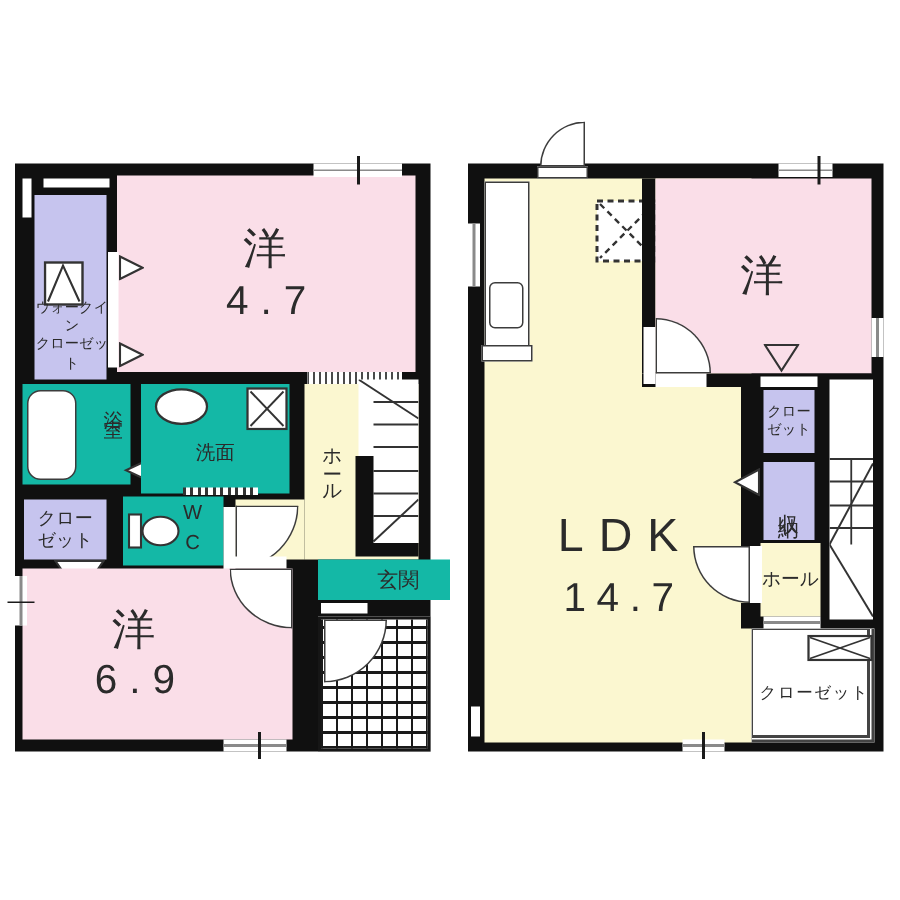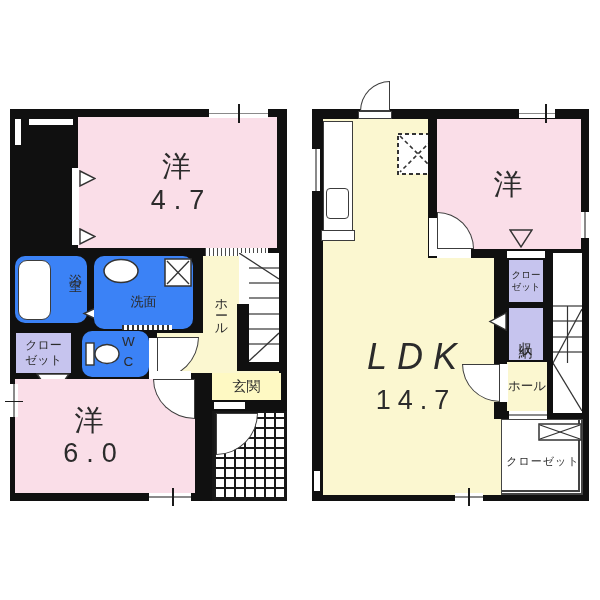--- a/index.html
+++ b/index.html
@@ -3,29 +3,29 @@
 <meta charset="utf-8">
 <style>
   html,body{margin:0;padding:0;background:#fff;}
   #canvas{position:relative;width:600px;height:600px;background:#fff;overflow:hidden;
           font-family:"Liberation Sans","DejaVu Sans",sans-serif;color:#2b2b2b;}
   .abs{position:absolute;}
   .plan{position:absolute;background:#101010;}
   .room{position:absolute;}
   .pink{background:#fadee8;}
   .purple{background:#c6c4ee;}
-  .cyan{background:#3b82f6;border-radius:10px;}
+  .cyan{background:#14b8a6;}
   .yellow{background:#fbf7d0;}
-  .gray{background:#fef9c3;}
+  .gray{background:#14b8a6;padding-left:19px;}
   .white{background:#ffffff;}
   .wall{background:#101010;}
   .flexc{display:flex;flex-direction:column;align-items:center;justify-content:center;text-align:center;}
   .rlabel .kind{font-size:29px;font-weight:500;letter-spacing:2px;line-height:1.05;}
   .rlabel .rsize{font-size:27px;font-weight:500;letter-spacing:8px;margin-top:4px;padding-left:8px;line-height:1.05;}
-  .ldk .kind{font-size:36px;letter-spacing:10px;padding-left:10px;font-style:italic;}
+  .ldk .kind{font-size:31px;letter-spacing:10px;padding-left:10px;}
   .ldk .rsize{font-size:27px;letter-spacing:7px;margin-top:10px;}
   .sm{font-size:11.5px;font-weight:500;line-height:1.25;}
   .xs{font-size:9.5px;font-weight:500;line-height:1.3;}
   .vtext{writing-mode:vertical-rl;text-orientation:mixed;font-size:13px;font-weight:500;letter-spacing:5px;}
   .arc{position:absolute;background:#fff;border:1.6px solid #3c3c3c;box-sizing:border-box;}
   .arc-br{border-radius:0 0 100% 0;}
   .arc-bl{border-radius:0 0 0 100%;}
   .arc-tl{border-radius:100% 0 0 0;}
   .arc-tr{border-radius:0 100% 0 0;}
   .win{position:absolute;background:#fff;}
@@ -51,20 +51,30 @@
 
   <div class="plan" style="left:10px;top:109px;width:277px;height:392px;">
 
     <div class="room pink flexc" style="left:68px;top:8px;width:199px;height:131px;">
       <div class="rlabel flexc">
         <div class="kind">洋</div>
         <div class="rsize">4.7</div>
       </div>
     </div>
 
+    <div class="room purple" style="left:13px;top:21px;width:48px;height:123px;">
+      <svg class="abs" style="left:6px;top:44px;" width="27" height="30" viewBox="0 0 27 30">
+        <rect x="1" y="1" width="25" height="28" fill="#fff" stroke="#333" stroke-width="1.6"></rect>
+        <polyline points="3,27 13,3 24,27" fill="none" stroke="#333" stroke-width="1.4"></polyline>
+      </svg>
+      <div class="abs xs" style="left:-4px;right:-6px;bottom:4px;text-align:center;">
+        <div>ウォークイン</div>
+        <div>クローゼット</div>
+      </div>
+    </div>
 
     <div class="abs white" style="left:19px;top:10px;width:44px;height:6px;"></div>
     <div class="abs white" style="left:5px;top:10px;width:6px;height:26px;"></div>
 
     <div class="abs white" style="left:62px;top:59px;width:7px;height:77px;"></div>
     <svg class="abs" style="left:69px;top:61px;" width="17" height="17" viewBox="0 0 17 17">
       <polygon points="1,1 16,8.5 1,16" fill="#fff" stroke="#333" stroke-width="1.4"></polygon>
       </svg>
     <svg class="abs" style="left:69px;top:119px;" width="17" height="17" viewBox="0 0 17 17">
       <polygon points="1,1 16,8.5 1,16" fill="#fff" stroke="#333" stroke-width="1.4"></polygon>
@@ -145,21 +155,21 @@
         <div>C</div>
       </div>
     </div>
     <div class="abs white" style="left:139px;top:229px;width:8px;height:42px;"></div>
     <div class="arc arc-br" style="left:147px;top:228px;width:42px;height:42px;"></div>
 
     <div class="abs white" style="left:143px;top:262px;width:38px;height:8px;"></div>
     <div class="room pink" style="left:5px;top:270px;width:180px;height:114px;">
       <div class="rlabel flexc" style="position:absolute;left:0;top:0;width:150px;height:114px;">
         <div class="kind">洋</div>
-        <div class="rsize">6.0</div>
+        <div class="rsize">6.9</div>
       </div>
     </div>
     <div class="arc arc-bl" style="left:143px;top:270px;width:42px;height:40px;"></div>
 
     <div class="win" style="left:139px;top:384px;width:42px;height:8px;">
       <div class="wl"></div>
       <div class="wt" style="left:23px;"></div>
     </div>
     <div class="win" style="left:0px;top:275px;width:8px;height:33px;">
       <div class="wlv"></div>

